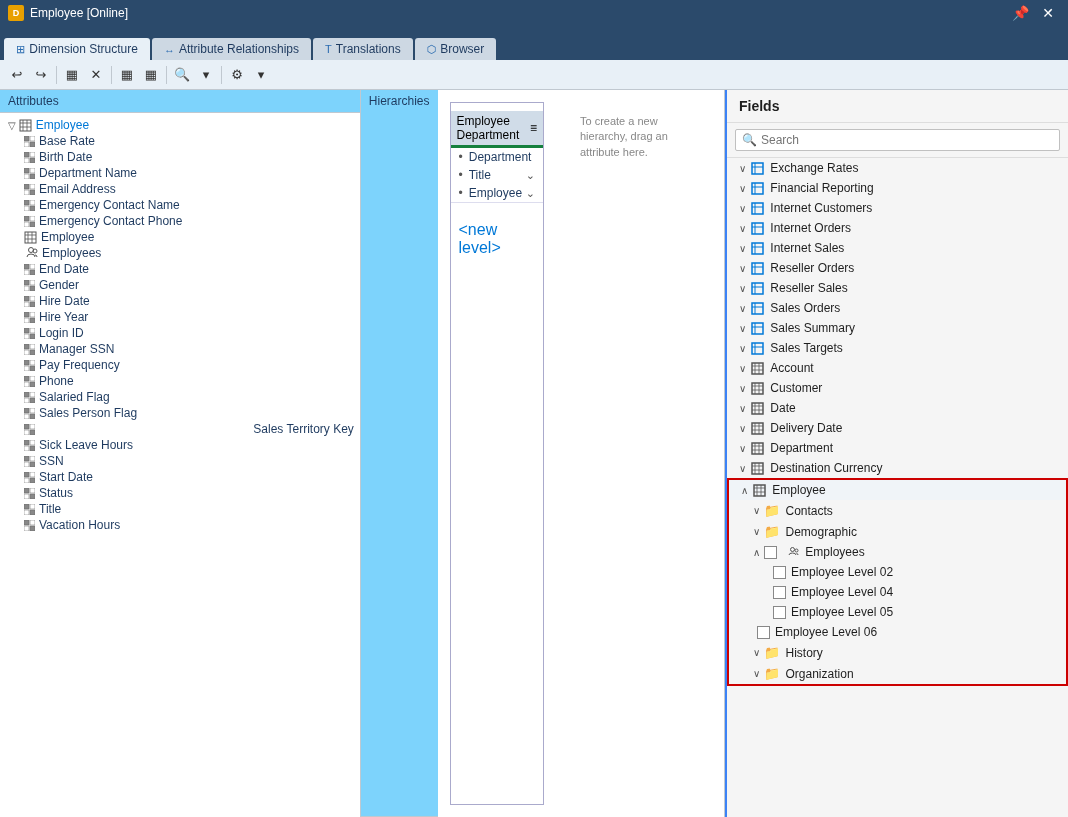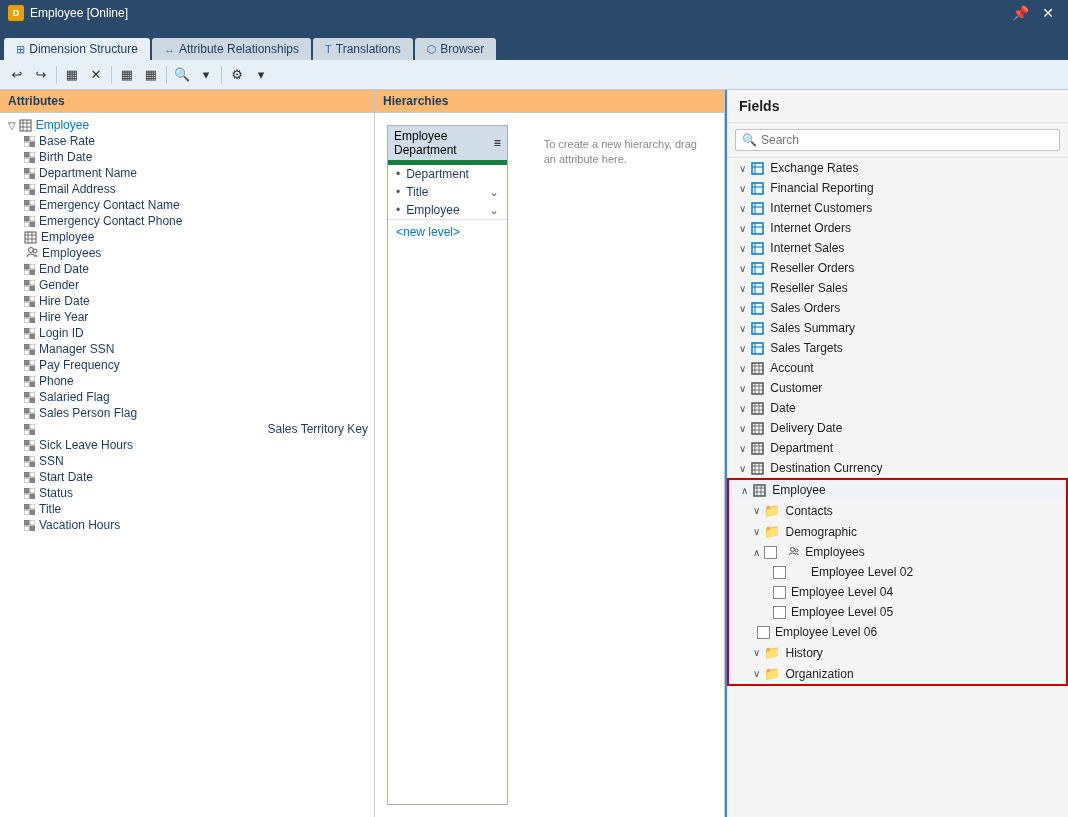--- a/index.html
+++ b/index.html
@@ -27,37 +27,37 @@
     .main-content { display: flex; flex: 1; overflow: hidden; }
 
     
     .left-panel { width: 725px; display: flex; flex-direction: column; border-right: 1px solid #c0c8d0; }
 
     
     .split-pane { display: flex; flex: 1; overflow: hidden; }
 
     
     .attributes-pane { width: 375px; border-right: 1px solid #c0c8d0; display: flex; flex-direction: column; background: white; }
-    .pane-header { background: #fdba74; border-bottom: 1px solid #c0c8d0; padding: 4px 8px; font-size: 12px; font-weight: 700; color: #1e3a5f; }
-
-    
-    .hierarchies-pane { flex: 1; display: flex; flex-direction: column; background: white; }
+    .pane-header { background: #7dd3fc; border-bottom: 1px solid #c0c8d0; padding: 4px 8px; font-size: 12px; font-weight: 400; color: #1e3a5f; }
+
+    
+    .hierarchies-pane { flex: 1; display: flex; background: white; }
 
     .tree-container { flex: 1; overflow-y: auto; overflow-x: auto; padding: 4px; }
     .tree-item { display: flex; align-items: center; padding: 1px 2px; cursor: pointer; white-space: nowrap; }
     .tree-label { font-size: 12px; color: #1e3a5f; }
     .tree-label.blue { color: #0078d7; }
 
     
     .hierarchy-box { border: 1px solid #aac; margin: 8px; padding: 0; background: white; width: 175px; }
-    .hierarchy-box-header { background: #d0dce8; padding: 3px 6px; display: flex; align-items: center; justify-content: space-between; font-size: 12px; font-weight: 500; border-bottom: 5px solid #15803d; }
+    .hierarchy-box-header { background: #d0dce8; padding: 3px 6px; display: flex; align-items: center; justify-content: space-between; font-size: 12px; font-weight: 500; border-bottom: 3px solid #15803d; margin-top: 8px; }
     .hierarchy-box-item { padding: 2px 8px; display: flex; align-items: center; font-size: 12px; color: #1e3a5f; }
     .hierarchy-box-item .bullet { margin-right: 6px; color: #555; }
     .hierarchy-box-item .chevron { margin-left: auto; font-size: 11px; color: #555; }
-    .hierarchy-new-level { padding: 5px 8px; font-size: 12px; color: #0078d7; border-top: 1px solid #dde; }
+    .hierarchy-new-level { padding: 18px 8px; font-size: 16px; color: #0078d7; border-top: 1px solid #dde; }
 
     .hint-text { color: #888; font-size: 11px; margin: 20px 12px; line-height: 1.4; }
 
     
     .right-panel { width: 343px; background: #f5f5f5; display: flex; flex-direction: column; border-left: 2px solid #3b82f6; }
     .fields-header { padding: 8px 12px; font-size: 14px; font-weight: 600; color: #1e1e1e; border-bottom: 1px solid #ddd; background: #f5f5f5; }
     .fields-search { padding: 6px 8px; background: #f5f5f5; border-bottom: 1px solid #ddd; }
     .search-box { display: flex; align-items: center; border: 1px solid #c0c0c0; background: white; padding: 3px 6px; border-radius: 2px; }
     .search-icon { color: #666; margin-right: 4px; font-size: 12px; }
     .search-input { border: none; outline: none; font-size: 12px; flex: 1; }
@@ -657,21 +657,21 @@
             <svg width="13" height="13" viewBox="0 0 13 13">
               <circle cx="6.5" cy="3.5" r="2" fill="none" stroke="#555" stroke-width="1"></circle>
               <path d="M3 9 Q3 7 6.5 7 Q10 7 10 9" fill="none" stroke="#555" stroke-width="1"></path>
               <circle cx="10.5" cy="4.5" r="1.5" fill="none" stroke="#555" stroke-width="1"></circle>
               <path d="M10.5 7.5 Q12 7.5 12 9" fill="none" stroke="#555" stroke-width="1"></path>
             </svg>
           </span>
           <span>Employees</span>
         </div>
 
-        <div class="field-item" style="padding-left: 44px; gap: 20px;">
+        <div class="field-item" style="padding-left: 44px;">
           <span class="cb"></span>
           <span>Employee Level 02</span>
         </div>
 
 
         <div class="field-item" style="padding-left: 44px;">
           <span class="cb"></span>
           <span>Employee Level 04</span>
         </div>
 

